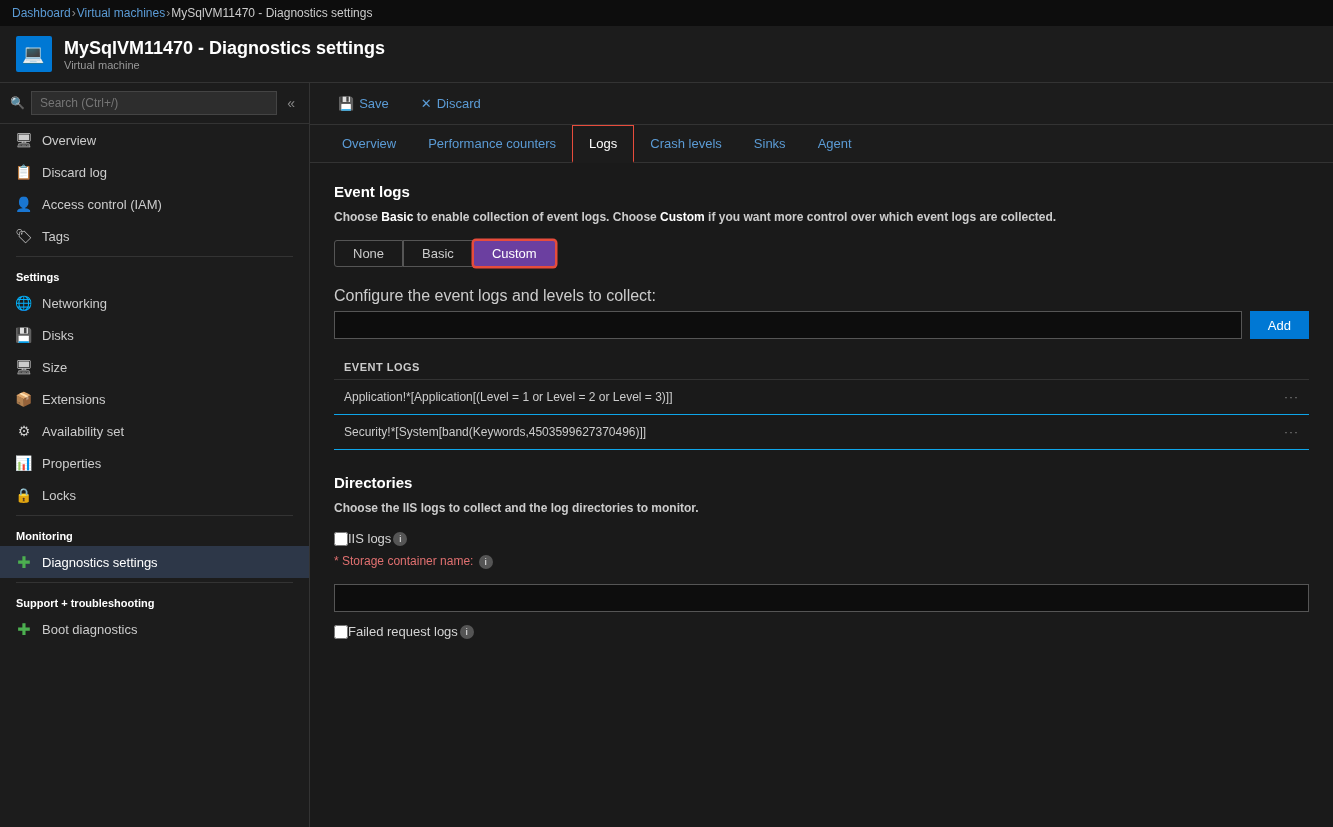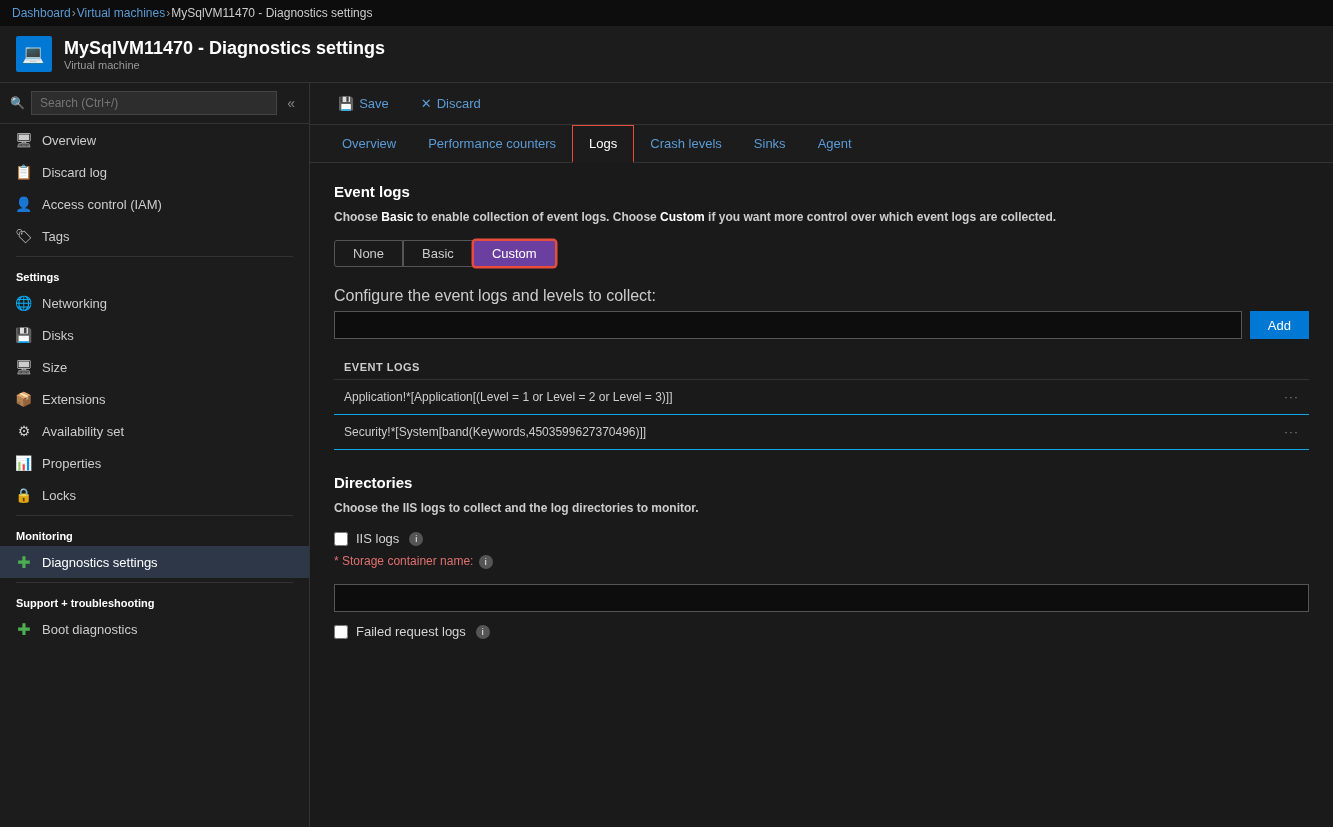--- a/index.html
+++ b/index.html
@@ -268,21 +268,20 @@
       text-align: right;
       color: #888;
       letter-spacing: 1px;
     }
 
     .directories-section { margin-top: 8px; }
 
     .checkbox-row {
       display: flex;
       align-items: center;
-      gap: 8px;
       margin-bottom: 8px;
     }
     .checkbox-row input[type=checkbox] {
       width: 14px; height: 14px;
       cursor: pointer;
     }
     .info-icon {
       display: inline-flex;
       align-items: center;
       justify-content: center;

